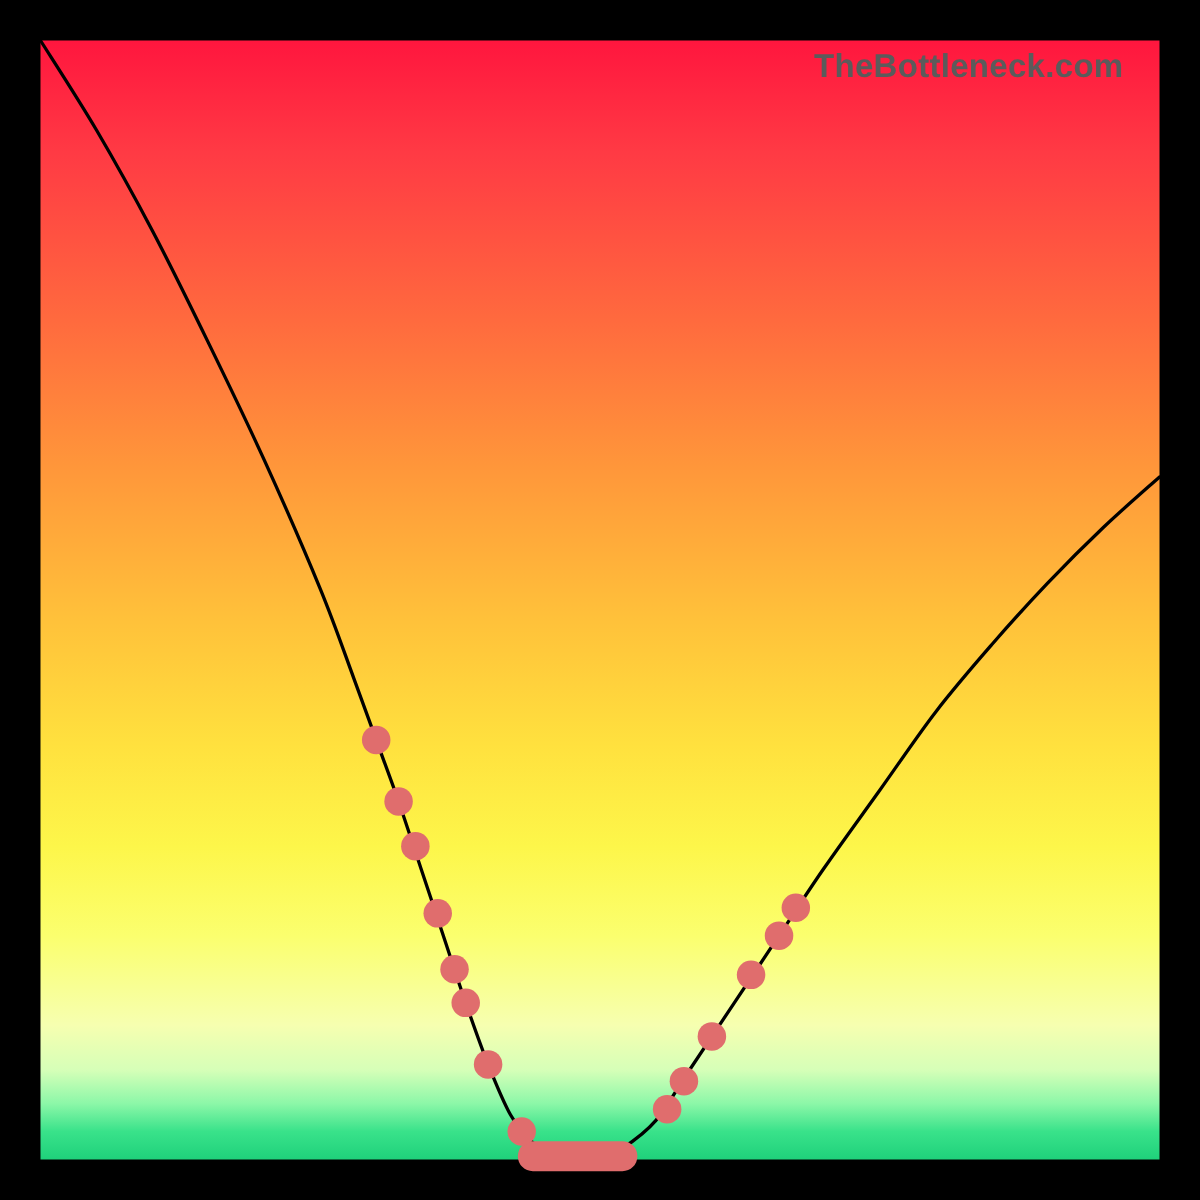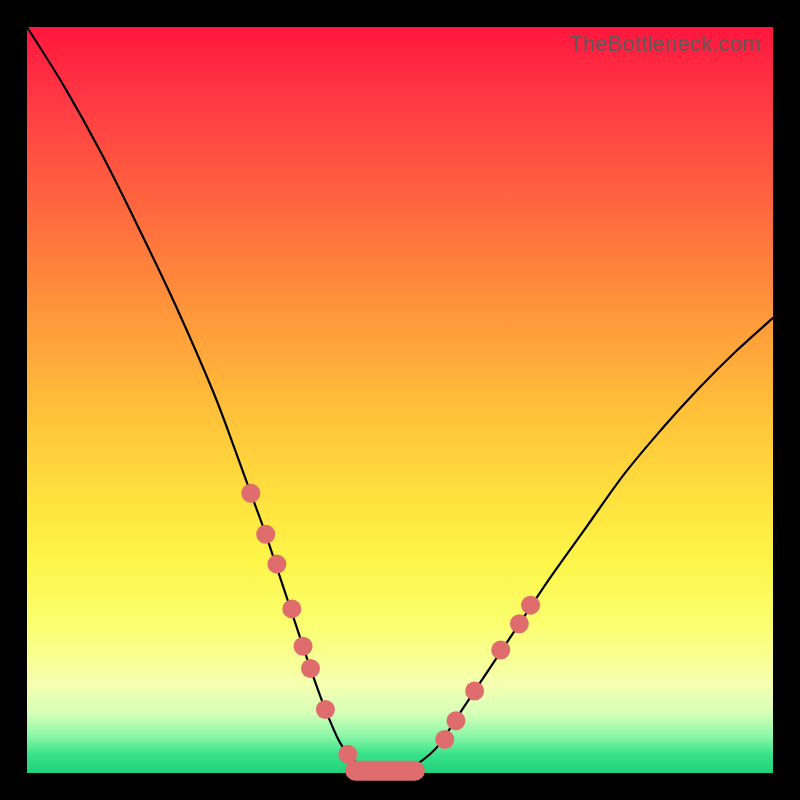--- a/index.html
+++ b/index.html
@@ -38,25 +38,25 @@
       #f6ffb0 88%,
       #d6ffb8 92%,
       #8cf7a8 95%,
       #39e28a 97.5%,
       #1fd17b 100%
     );
   }
   .watermark {
     position: absolute;
     top: 4px;
-    right: 12px;
+    right: 24px;
     color: #5b5b5b;
     font-size: 22px;
     letter-spacing: 0.2px;
-    font-weight: 400;
+    font-weight: 700;
     user-select: none;
   }
   svg.curve {
     position: absolute;
     left: 0;
     top: 0;
     width: 746px;
     height: 746px;
     overflow: visible;
   }

